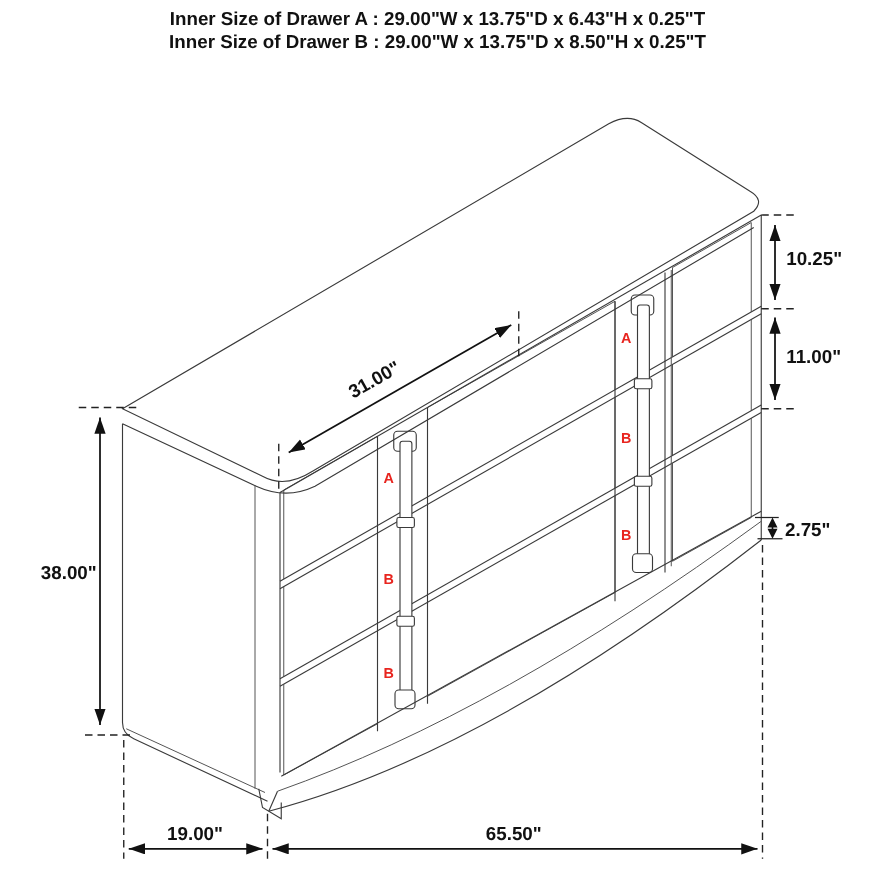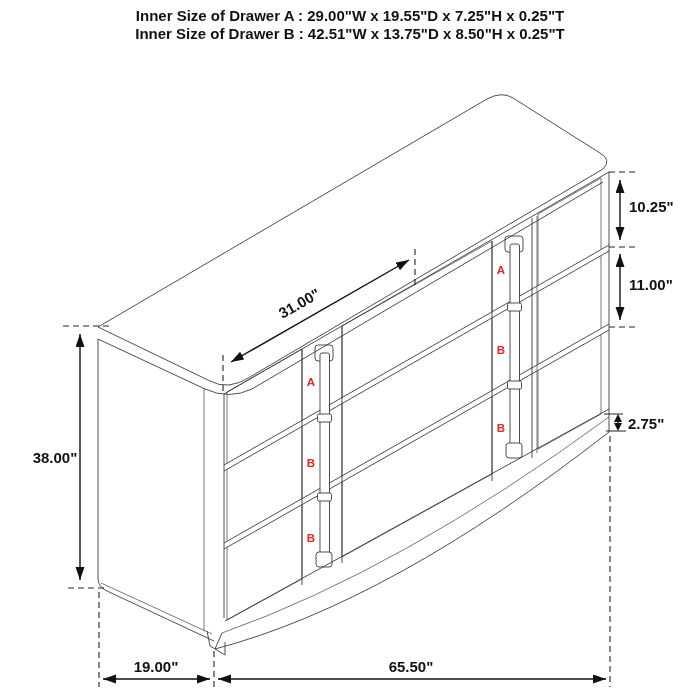--- a/index.html
+++ b/index.html
@@ -16,22 +16,22 @@
   .ext{stroke:#222;stroke-width:1.1;fill:none;stroke-dasharray:6 4;}
   .whitegap{stroke:#fff;stroke-width:5.5;fill:none;}
   .handle{fill:#fff;stroke:#3a3a3a;stroke-width:0.9;}
 </style>
 </head>
 <body>
 
 <div class="canvas">
 
   <div class="hdr">
-    <div>Inner Size of Drawer A : 29.00"W x 19.55"D x 7.25"H x 0.25"T</div>
-    <div>Inner Size of Drawer B : 42.51"W x 13.75"D x 8.50"H x 0.25"T</div>
+    <div>Inner Size of Drawer A : 29.00"W x 13.75"D x 6.43"H x 0.25"T</div>
+    <div>Inner Size of Drawer B : 29.00"W x 13.75"D x 8.50"H x 0.25"T</div>
   </div>
 
   <svg width="700" height="700" viewBox="0 0 700 700">
     <defs>
       <pattern id="flute" width="3.4" height="12" patternUnits="userSpaceOnUse">
         <path d="M1.7,0 V12" stroke="#5a5a5a" stroke-width="0.95"></path>
       </pattern>
       <marker id="ahE" markerUnits="userSpaceOnUse" markerWidth="14" markerHeight="10" refX="13" refY="4.5" orient="auto">
         <path d="M0,0 L13,4.5 L0,9 z" fill="#111"></path>
       </marker>

